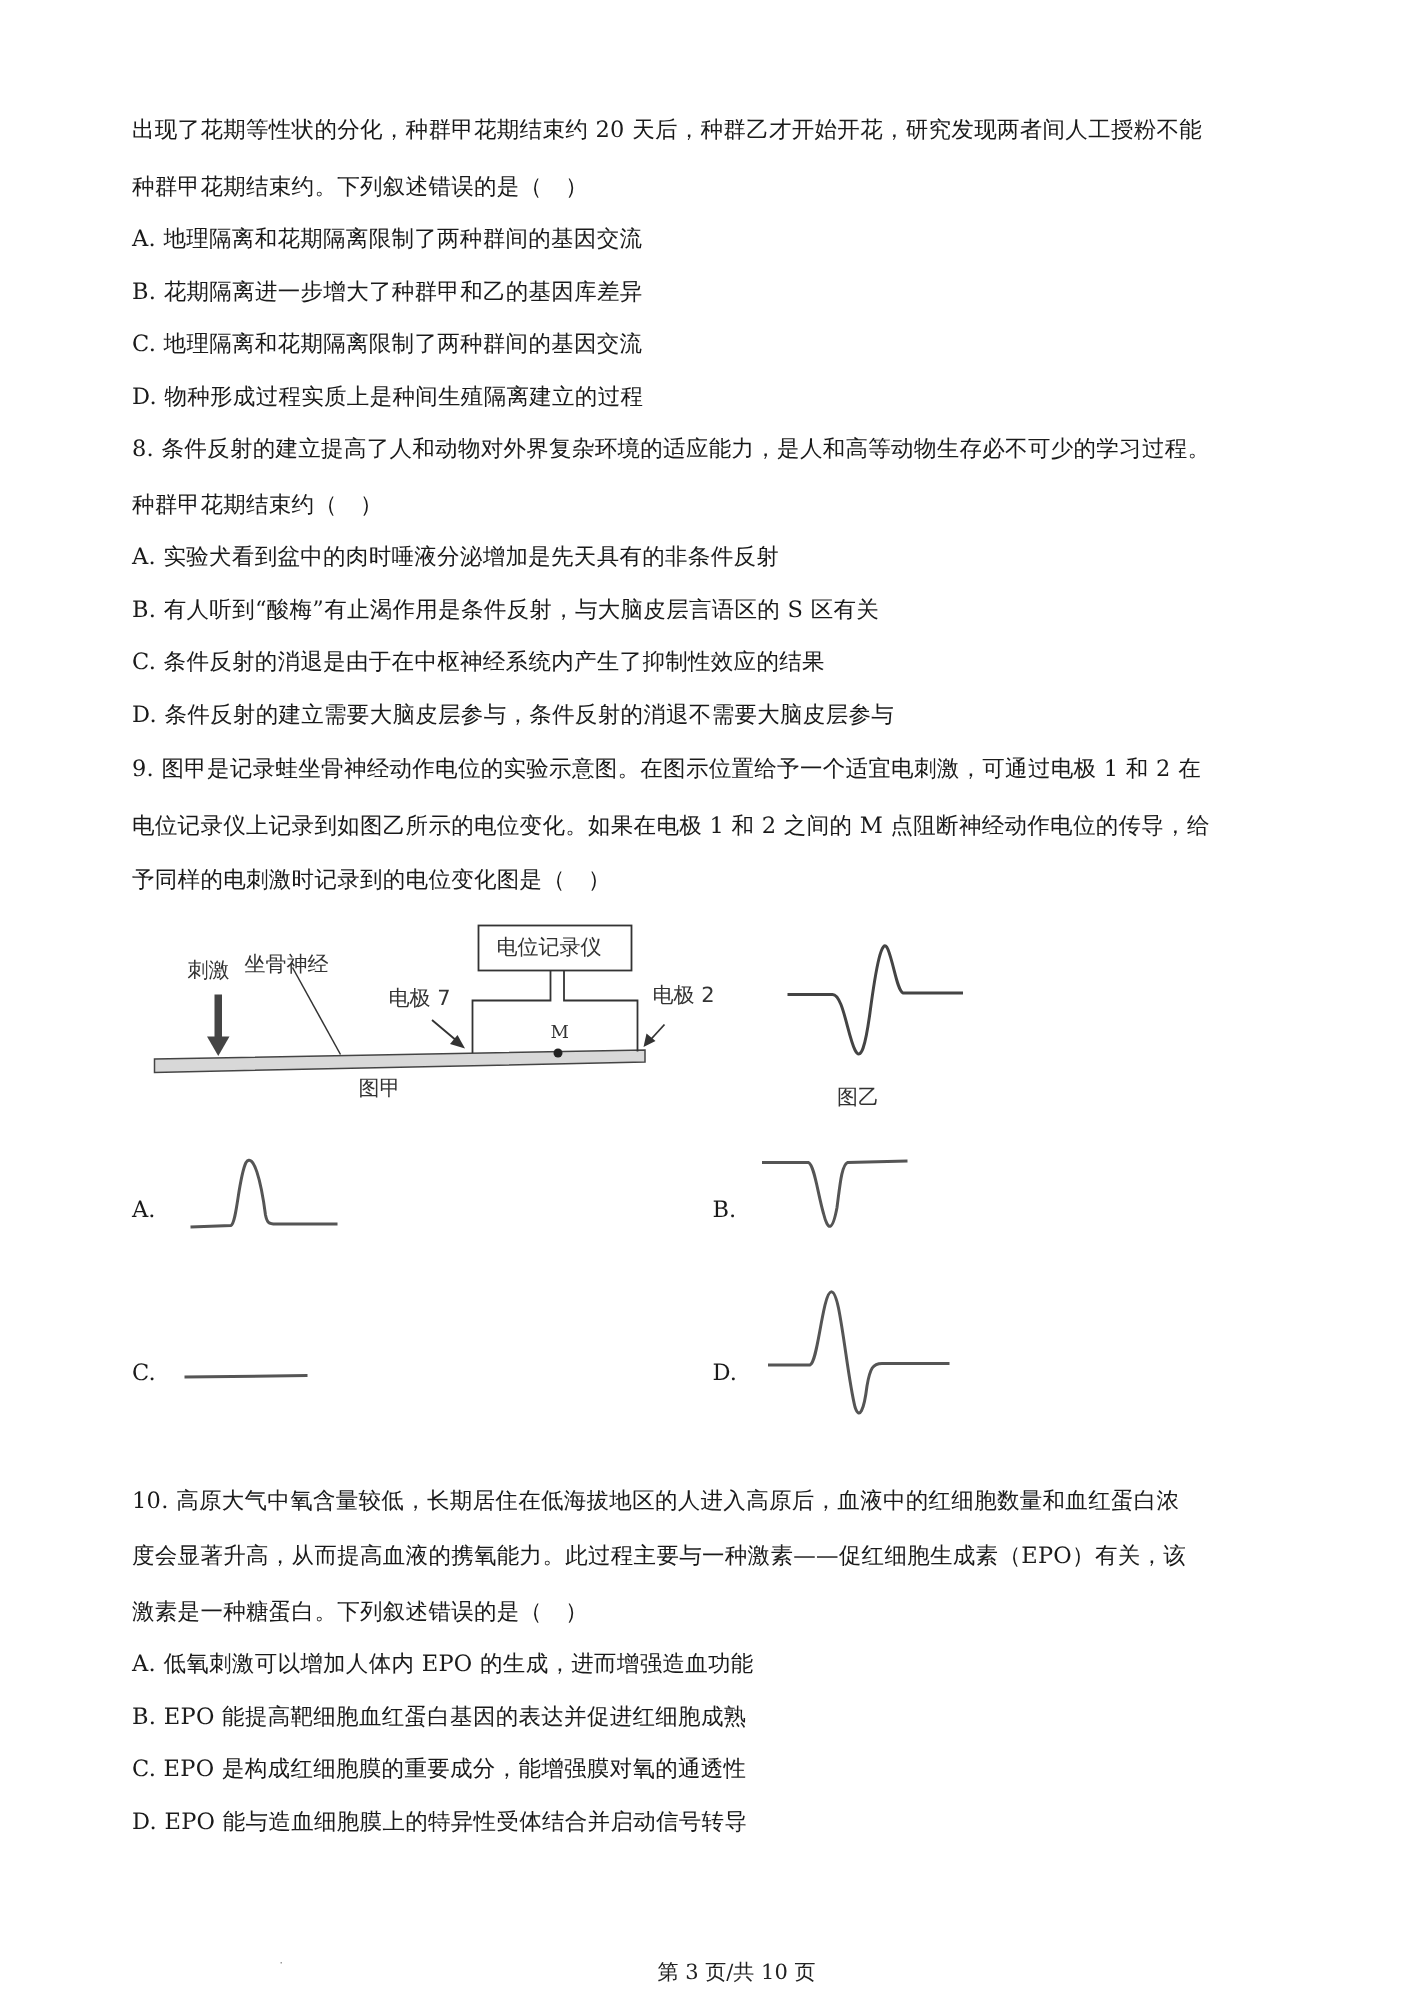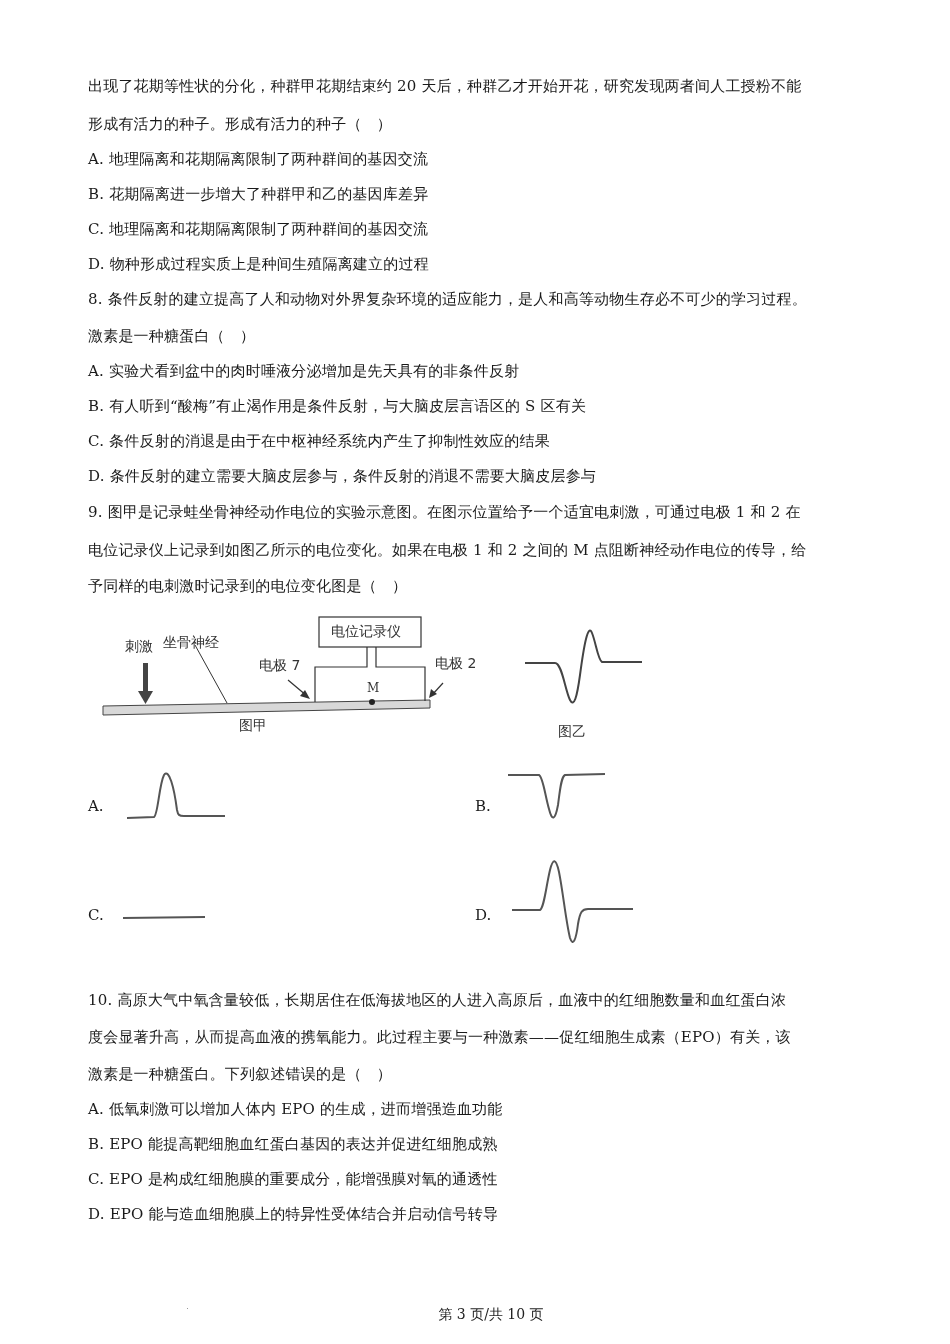--- a/index.html
+++ b/index.html
@@ -24,28 +24,28 @@
     .footer {
       position: absolute; left: 0; width: 950px; top: 1306px; text-align: center;
       font-size: 14px; color: #222; margin-left: 16px;
     }
     .dot { position: absolute; left: 187px; top: 1308px; width: 1px; height: 1px; background: #999; }
   </style>
 </head>
 <body>
 
 <div class="line" style="top:76px">出现了花期等性状的分化，种群甲花期结束约 20 天后，种群乙才开始开花，研究发现两者间人工授粉不能</div>
-<div class="line" style="top:114px">形成有活力的种子。形成有活力的种子（　）</div>
+<div class="line" style="top:114px">种群甲花期结束约。下列叙述错误的是（　）</div>
 <div class="line" style="top:149px">A. 地理隔离和花期隔离限制了两种群间的基因交流</div>
 <div class="line" style="top:184px">B. 花期隔离进一步增大了种群甲和乙的基因库差异</div>
 <div class="line" style="top:219px">C. 地理隔离和花期隔离限制了两种群间的基因交流</div>
 <div class="line" style="top:254px">D. 物种形成过程实质上是种间生殖隔离建立的过程</div>
 
 <div class="line" style="top:289px">8. 条件反射的建立提高了人和动物对外界复杂环境的适应能力，是人和高等动物生存必不可少的学习过程。</div>
-<div class="line" style="top:326px">激素是一种糖蛋白（　）</div>
+<div class="line" style="top:326px">种群甲花期结束约（　）</div>
 <div class="line" style="top:361px">A. 实验犬看到盆中的肉时唾液分泌增加是先天具有的非条件反射</div>
 <div class="line" style="top:396px">B. 有人听到“酸梅”有止渴作用是条件反射，与大脑皮层言语区的 S 区有关</div>
 <div class="line" style="top:431px">C. 条件反射的消退是由于在中枢神经系统内产生了抑制性效应的结果</div>
 <div class="line" style="top:466px">D. 条件反射的建立需要大脑皮层参与，条件反射的消退不需要大脑皮层参与</div>
 
 <div class="line" style="top:502px">9. 图甲是记录蛙坐骨神经动作电位的实验示意图。在图示位置给予一个适宜电刺激，可通过电极 1 和 2 在</div>
 <div class="line" style="top:540px">电位记录仪上记录到如图乙所示的电位变化。如果在电极 1 和 2 之间的 M 点阻断神经动作电位的传导，给</div>
 <div class="line" style="top:576px">予同样的电刺激时记录到的电位变化图是（　）</div>
 
 <div class="fig" style="left:95px; top:605px; width:400px; height:140px;">

